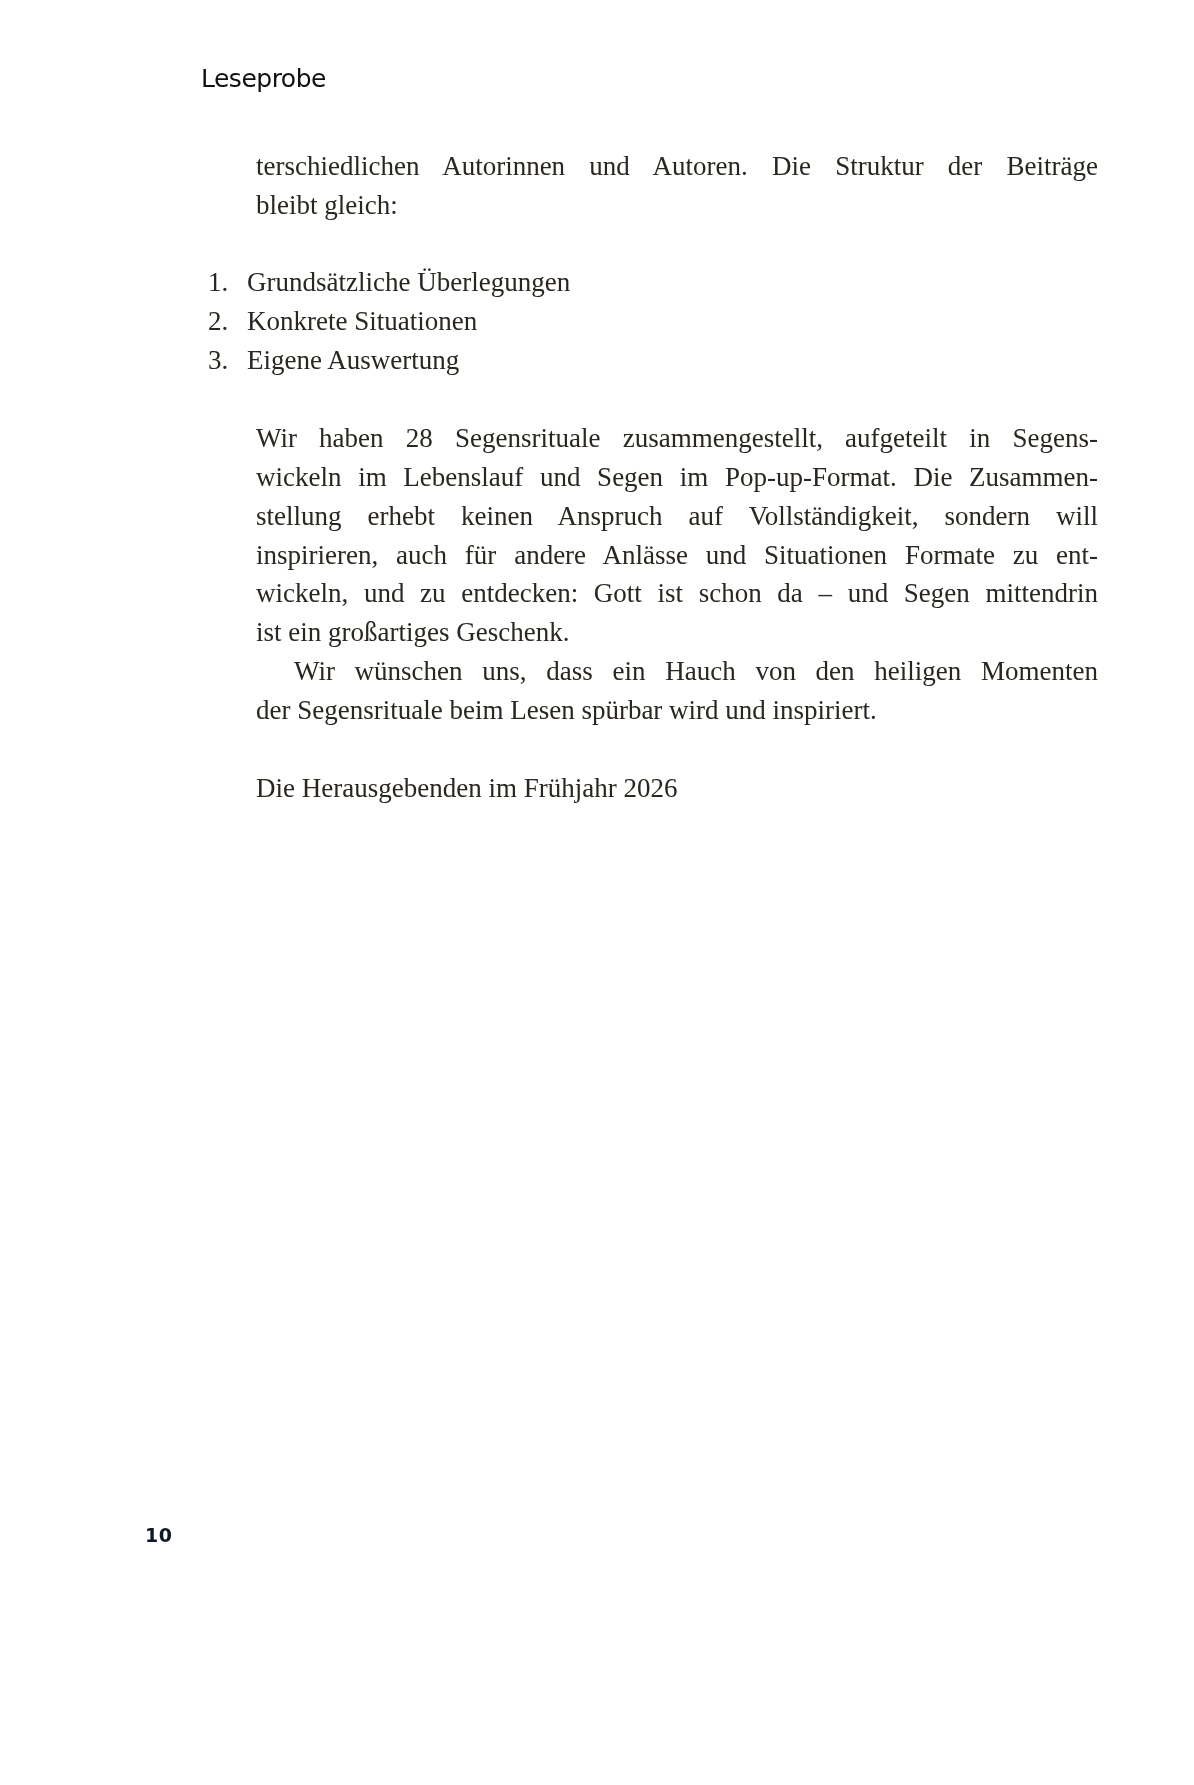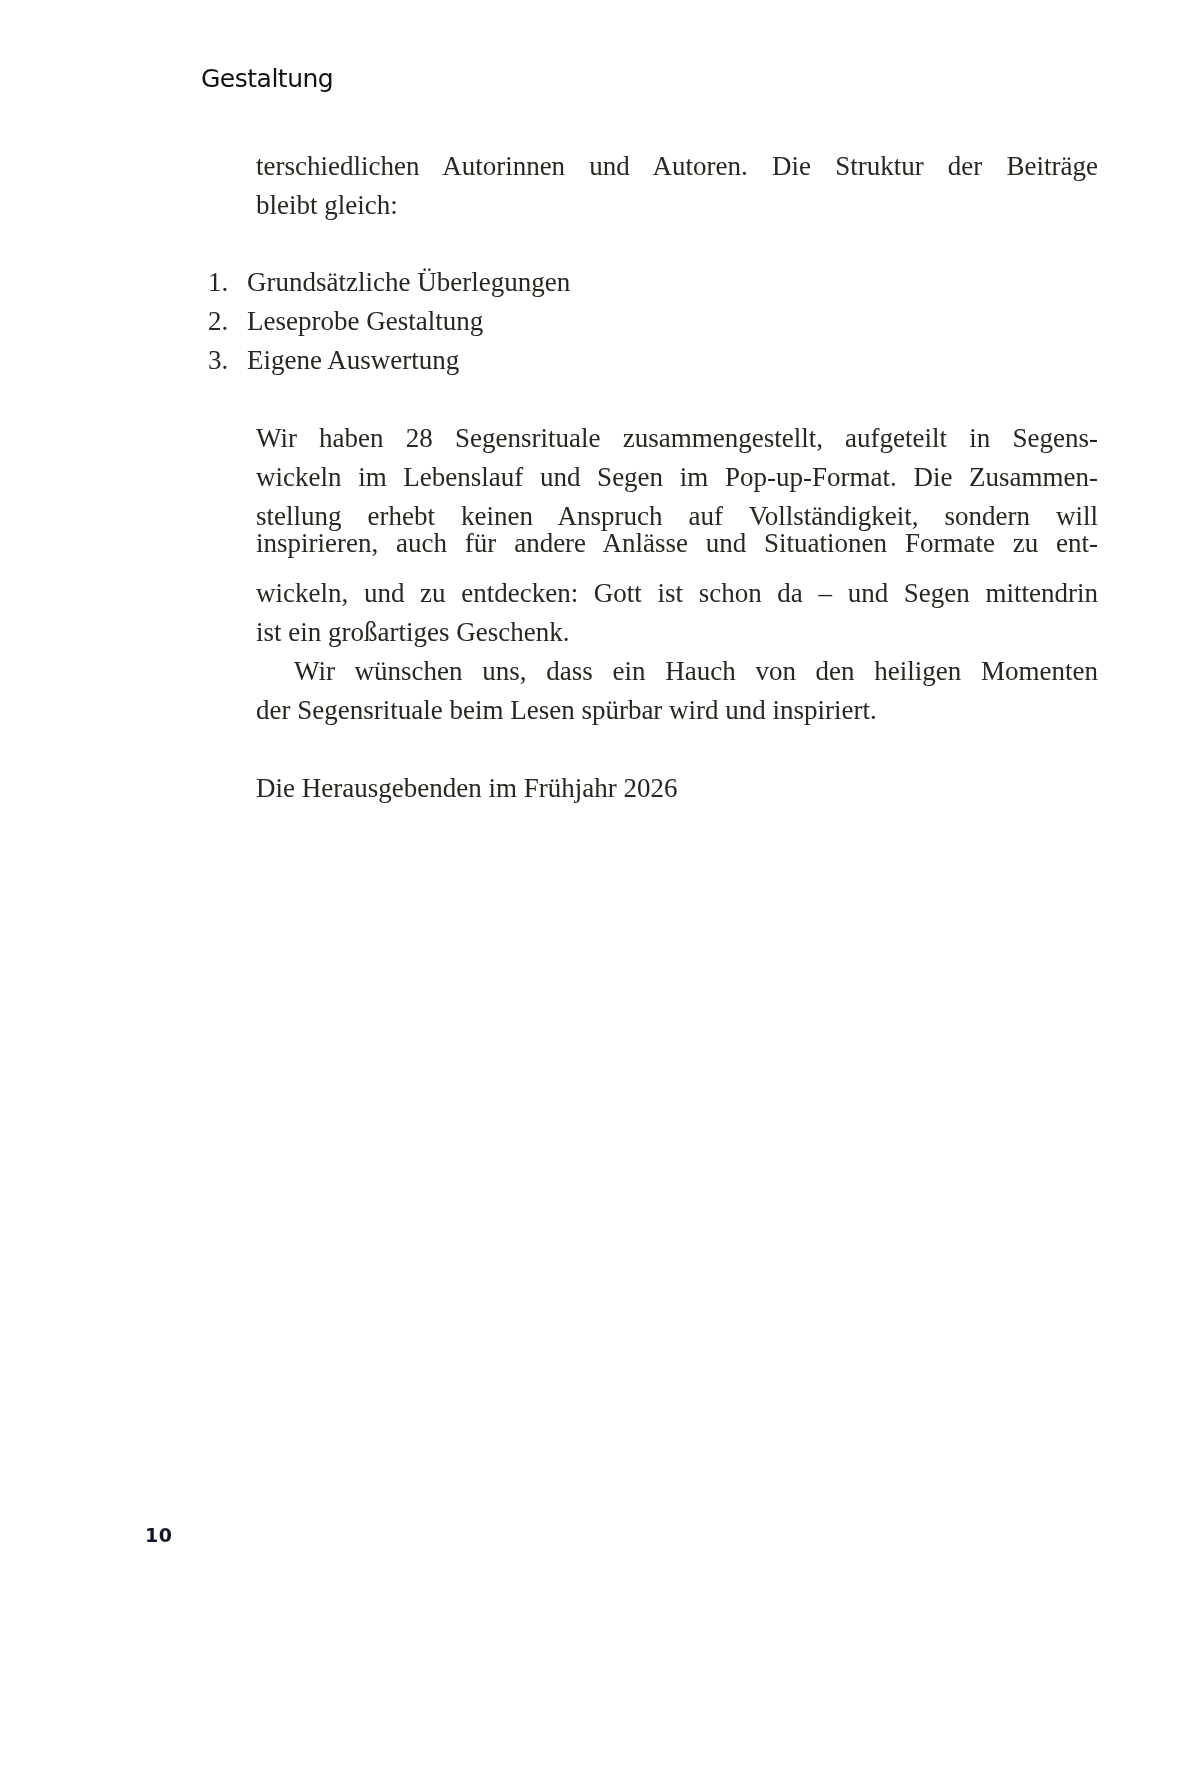--- a/index.html
+++ b/index.html
@@ -71,41 +71,41 @@
     font-weight: bold;
     font-size: 19px;
     color: #0f172a;
     line-height: 24px;
     letter-spacing: 0.5px;
   }
 </style>
 </head>
 <body>
 
-<div class="header-label">Gestaltung</div>
+<div class="header-label">Leseprobe</div>
 
 <div class="text-block" style="top:0;">
 
   <div class="line justify" style="top:147px;">terschiedlichen Autorinnen und Autoren. Die Struktur der Beiträge</div>
   <div class="line" style="top:186px;">bleibt gleich:</div>
 
   <div class="list-item" style="top:263px;">
     <span class="list-num">1.</span><span>Grundsätzliche Überlegungen</span>
   </div>
   <div class="list-item" style="top:302px;">
-    <span class="list-num">2.</span><span>Leseprobe Gestaltung</span>
+    <span class="list-num">2.</span><span>Konkrete Situationen</span>
   </div>
   <div class="list-item" style="top:341px;">
     <span class="list-num">3.</span><span>Eigene Auswertung</span>
   </div>
 
   <div class="line justify" style="top:419px;">Wir haben 28 Segensrituale zusammengestellt, aufgeteilt in Segens-</div>
   <div class="line justify" style="top:458px;">wickeln im Lebenslauf und Segen im Pop-up-Format. Die Zusammen-</div>
   <div class="line justify" style="top:497px;">stellung erhebt keinen Anspruch auf Vollständigkeit, sondern will</div>
-  <div class="line justify" style="top:524px;">inspirieren, auch für andere Anlässe und Situationen Formate zu ent-</div>
+  <div class="line justify" style="top:536px;">inspirieren, auch für andere Anlässe und Situationen Formate zu ent-</div>
   <div class="line justify" style="top:574px;">wickeln, und zu entdecken: Gott ist schon da – und Segen mittendrin</div>
   <div class="line" style="top:613px;">ist ein großartiges Geschenk.</div>
 
   <div class="line indent justify" style="top:652px;">Wir wünschen uns, dass ein Hauch von den heiligen Momenten</div>
   <div class="line" style="top:691px;">der Segensrituale beim Lesen spürbar wird und inspiriert.</div>
 
   <div class="line" style="top:769px;">Die Herausgebenden im Frühjahr 2026</div>
 </div>
 
 <div class="page-number">10</div>

